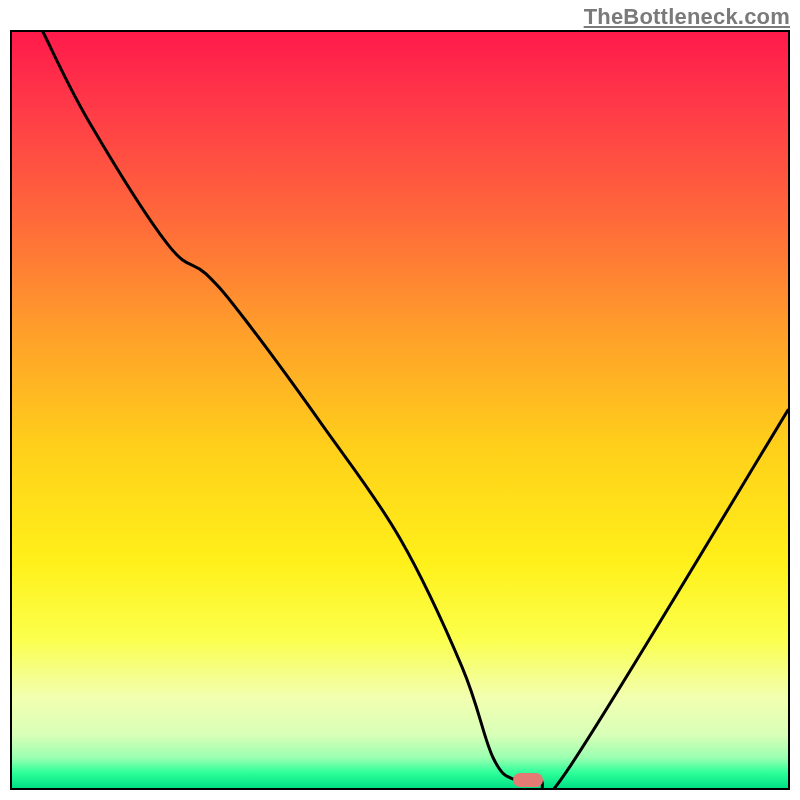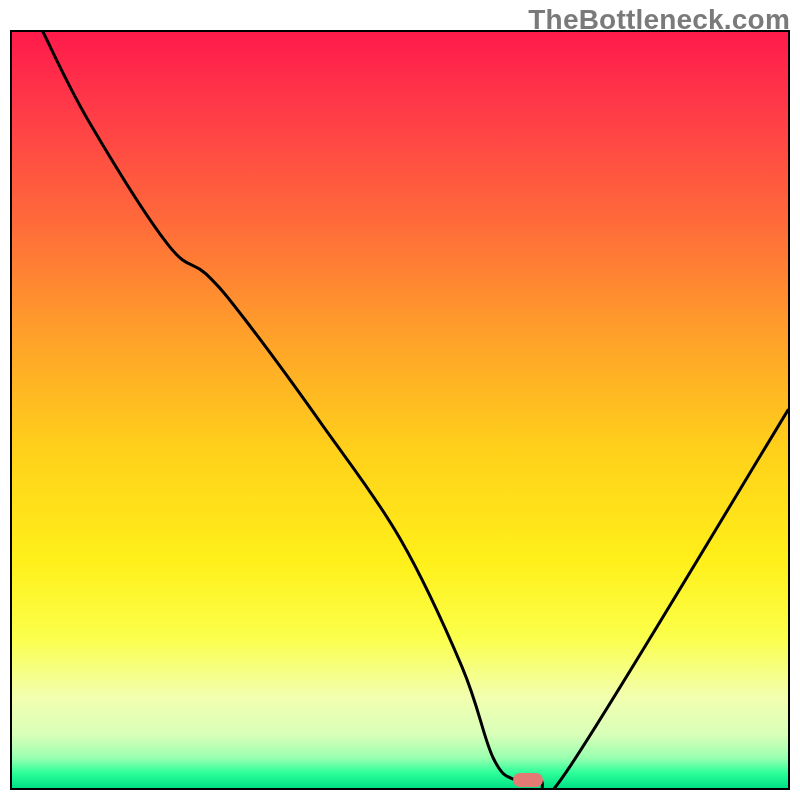--- a/index.html
+++ b/index.html
@@ -12,26 +12,27 @@
   }
   .chart-wrapper {
     position: relative;
     width: 800px;
     height: 800px;
   }
   .watermark {
     position: absolute;
     top: 4px;
     right: 10px;
-    font-size: 28px;
+    font-size: 22px;
     font-weight: 600;
     color: #7a7a7a;
     letter-spacing: 0.2px;
     z-index: 5;
     user-select: none;
+    text-decoration: underline;
   }
   .plot-area {
     position: absolute;
     left: 10px;
     top: 30px;
     width: 780px;
     height: 760px;
     border: 2px solid #000;
     box-sizing: border-box;
     overflow: hidden;

